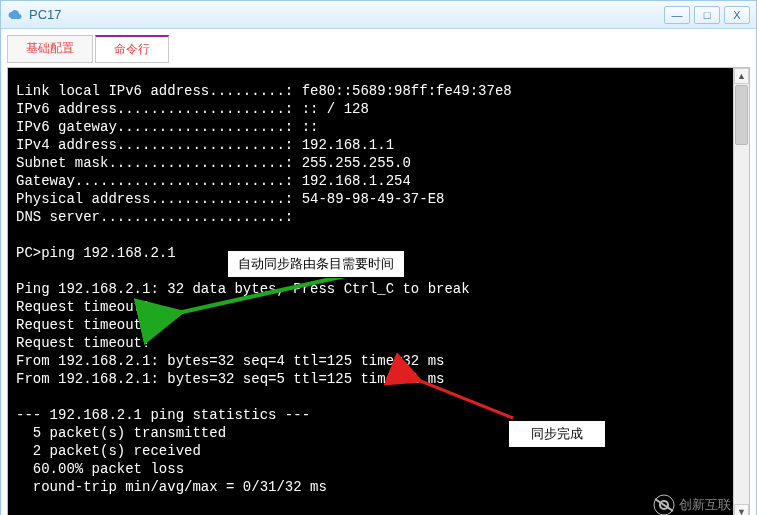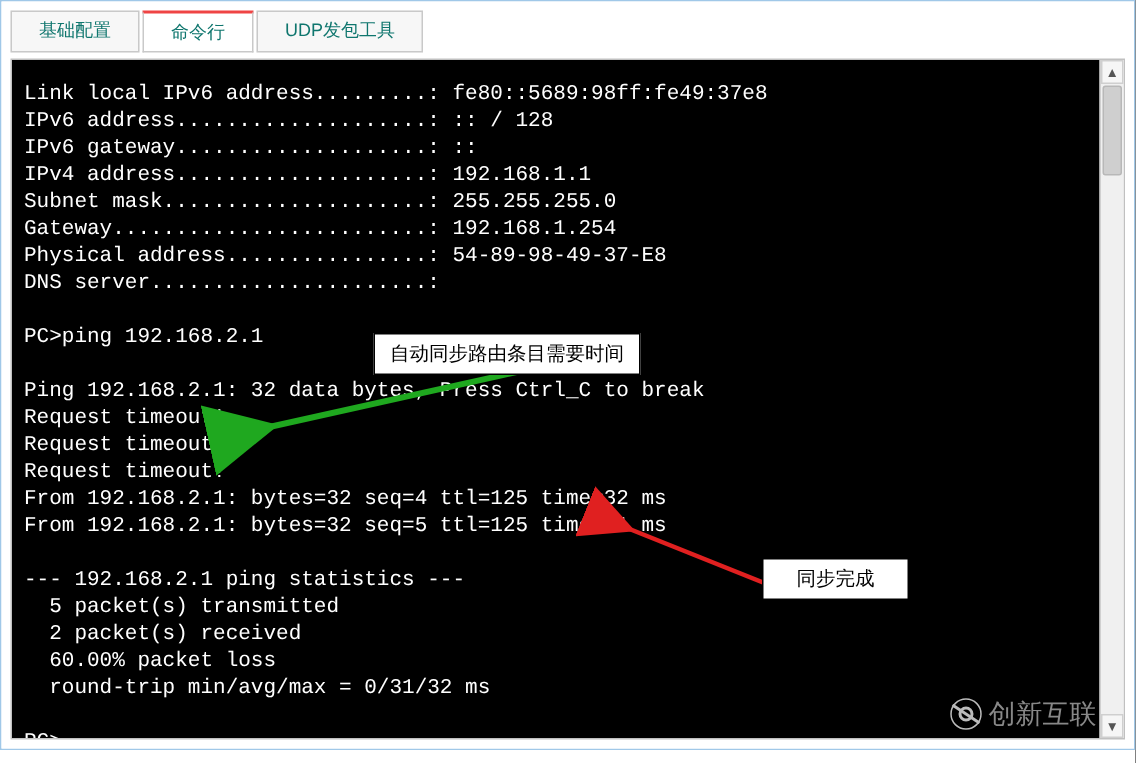--- a/index.html
+++ b/index.html
@@ -7,44 +7,56 @@
 
 .window { border: 1px solid #a0c8e8; background: linear-gradient(#eaf4fc, #d8ecfa); }
 .titlebar { display: flex; align-items: center; height: 28px; padding: 0 6px; background: linear-gradient(#f4faff, #dbeefb); border-bottom: 1px solid #b8d8f0; }
 .titlebar .app-icon { width: 16px; height: 16px; margin-right: 6px; display: inline-flex; }
 .titlebar .title { color: #2b6aa0; font-size: 13px; flex: 1; }
 .winbtns { display: flex; gap: 4px; }
 .winbtn { width: 26px; height: 18px; border: 1px solid #9ec7e6; background: linear-gradient(#fafdff,#e4f2fb); border-radius: 2px; display: flex; align-items: center; justify-content: center; font-size: 11px; color: #3a6a92; cursor: default; }
 
 .client { background: #fff; padding: 6px; }
 .tabs { display: flex; gap: 2px; margin-bottom: 4px; }
-.tab { padding: 4px 18px; font-size: 12px; border: 1px solid #c9c9c9; background: #f7f7f7; color: #0f766e; cursor: default; }
-.tab.active { border-top: 2px solid #ef4444; background: #fff; }
+.tab { padding: 4px 18px; font-size: 12px; border: 1px solid #c9c9c9; background: #f7f7f7; color: #ef4444; cursor: default; }
+.tab.active { border-top: 2px solid #a21caf; background: #fff; }
 
 .term-wrap { position: relative; border: 1px solid #c0c0c0; }
 .terminal { background: #000; color: #fff; font-family: Consolas, "Courier New", monospace; font-size: 14px; line-height: 18px; padding: 14px 8px 24px 8px; width: 726px; height: 452px; overflow: hidden; white-space: pre; }
 
 .scrollbar { position: absolute; top: 0; right: 0; width: 16px; height: 100%; background: #f0f0f0; border-left: 1px solid #d0d0d0; }
 .sb-btn { height: 16px; background: #f6f6f6; border: 1px solid #cfcfcf; font-size: 9px; text-align: center; line-height: 14px; color: #555; }
 .sb-thumb { margin: 1px; height: 60px; background: #cfcfcf; border: 1px solid #b8b8b8; border-radius: 2px; }
 
 .label-box { position: absolute; background: #fff; border: 1px solid #000; padding: 4px 10px; font-size: 13px; color: #000; }
 
 svg.overlay { position: absolute; top: 0; left: 0; pointer-events: none; }
 </style>
 </head>
 <body>
 
 <div class="window">
+  <div class="titlebar">
+    <span class="app-icon">
+      <svg viewBox="0 0 16 16">
+          <path d="M4 11a3 3 0 0 1 .6-5.94A4 4 0 0 1 12 7a2.5 2.5 0 0 1 0 5H4z" fill="#5aa0d8"></path>
+        </svg>
+    </span>
+    <span class="title">PC17</span>
+    <div class="winbtns">
+      <div class="winbtn">—</div>
+      <div class="winbtn">□</div>
+      <div class="winbtn">X</div>
+    </div>
+  </div>
 
   <div class="client">
     <div class="tabs">
       <div class="tab">基础配置</div>
       <div class="tab active">命令行</div>
-      <div class="tab">UDP发包工具</div>
     </div>
 
     <div class="term-wrap">
       <div class="terminal" id="terminal">Link local IPv6 address.........: fe80::5689:98ff:fe49:37e8
 IPv6 address....................: :: / 128
 IPv6 gateway....................: ::
 IPv4 address....................: 192.168.1.1
 Subnet mask.....................: 255.255.255.0
 Gateway.........................: 192.168.1.254
 Physical address................: 54-89-98-49-37-E8
@@ -81,24 +93,24 @@
             <path d="M12 0 L0 6 L12 12 z" fill="#1fa81f"></path>
           </marker>
           <marker id="arr-red" markerWidth="12" markerHeight="12" refX="2" refY="6" orient="auto">
             <path d="M12 0 L0 6 L12 12 z" fill="#e02020"></path>
           </marker>
         </defs>
         <line x1="395" y1="195" x2="170" y2="245" stroke="#1fa81f" stroke-width="4" marker-end="url(#arr-green)"></line>
         <line x1="505" y1="350" x2="410" y2="312" stroke="#e02020" stroke-width="3" marker-end="url(#arr-red)"></line>
       </svg>
 
-      <div class="label-box" style="top:182px; left:241px;">自动同步路由条目需要时间</div>
-      <div class="label-box" style="top:332px; left:500px; padding:4px 22px;">同步完成</div>
+      <div class="label-box" style="top:182px; left:219px;">自动同步路由条目需要时间</div>
+      <div class="label-box" style="top:352px; left:500px; padding:4px 22px;">同步完成</div>
 
-      <div style="position:absolute; right:18px; bottom:4px; display:flex; align-items:center; gap:4px; font-size:18px; color:#888;">
+      <div style="position:absolute; right:18px; bottom:4px; display:flex; align-items:center; gap:4px; font-size:13px; color:#888;">
         <svg width="22" height="22" viewBox="0 0 22 22">
           <circle cx="11" cy="11" r="10" fill="none" stroke="#bbb" stroke-width="1"></circle>
           <circle cx="11" cy="11" r="4" fill="none" stroke="#bbb" stroke-width="2"></circle>
           <line x1="2" y1="5" x2="20" y2="17" stroke="#bbb" stroke-width="2"></line>
         </svg>
         <span>创新互联</span>
       </div>
     </div>
   </div>
 </div>

